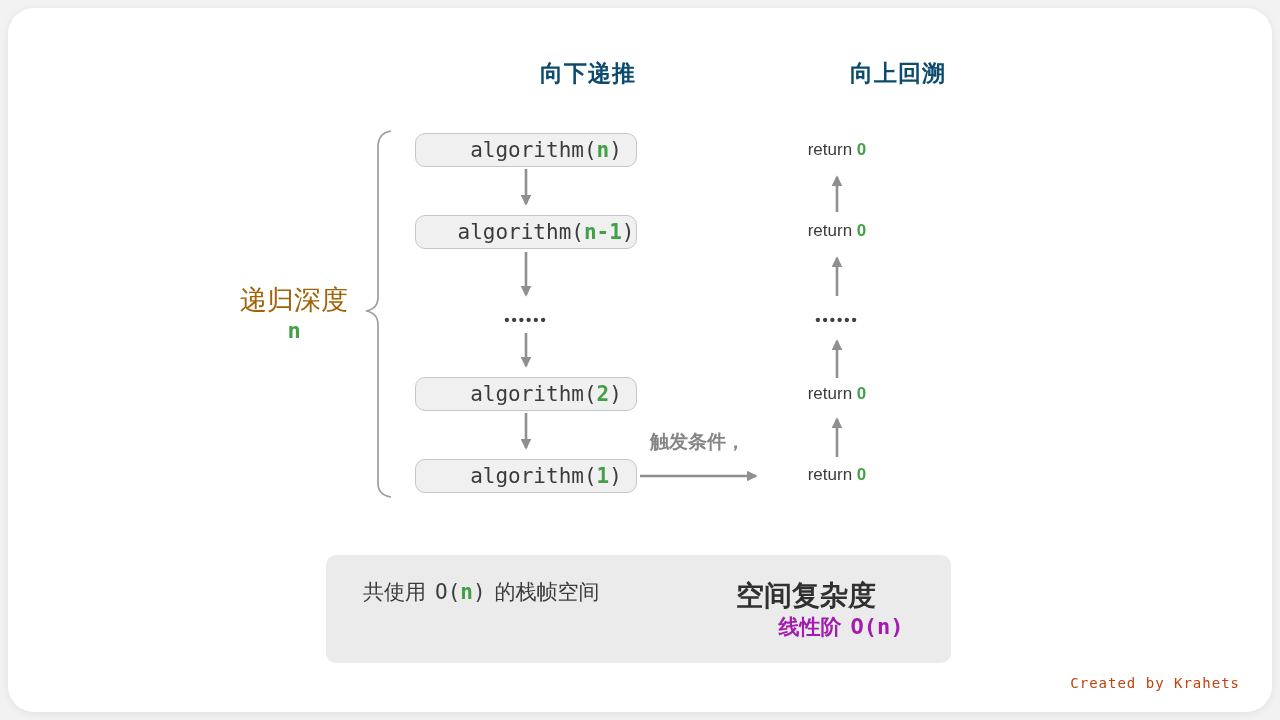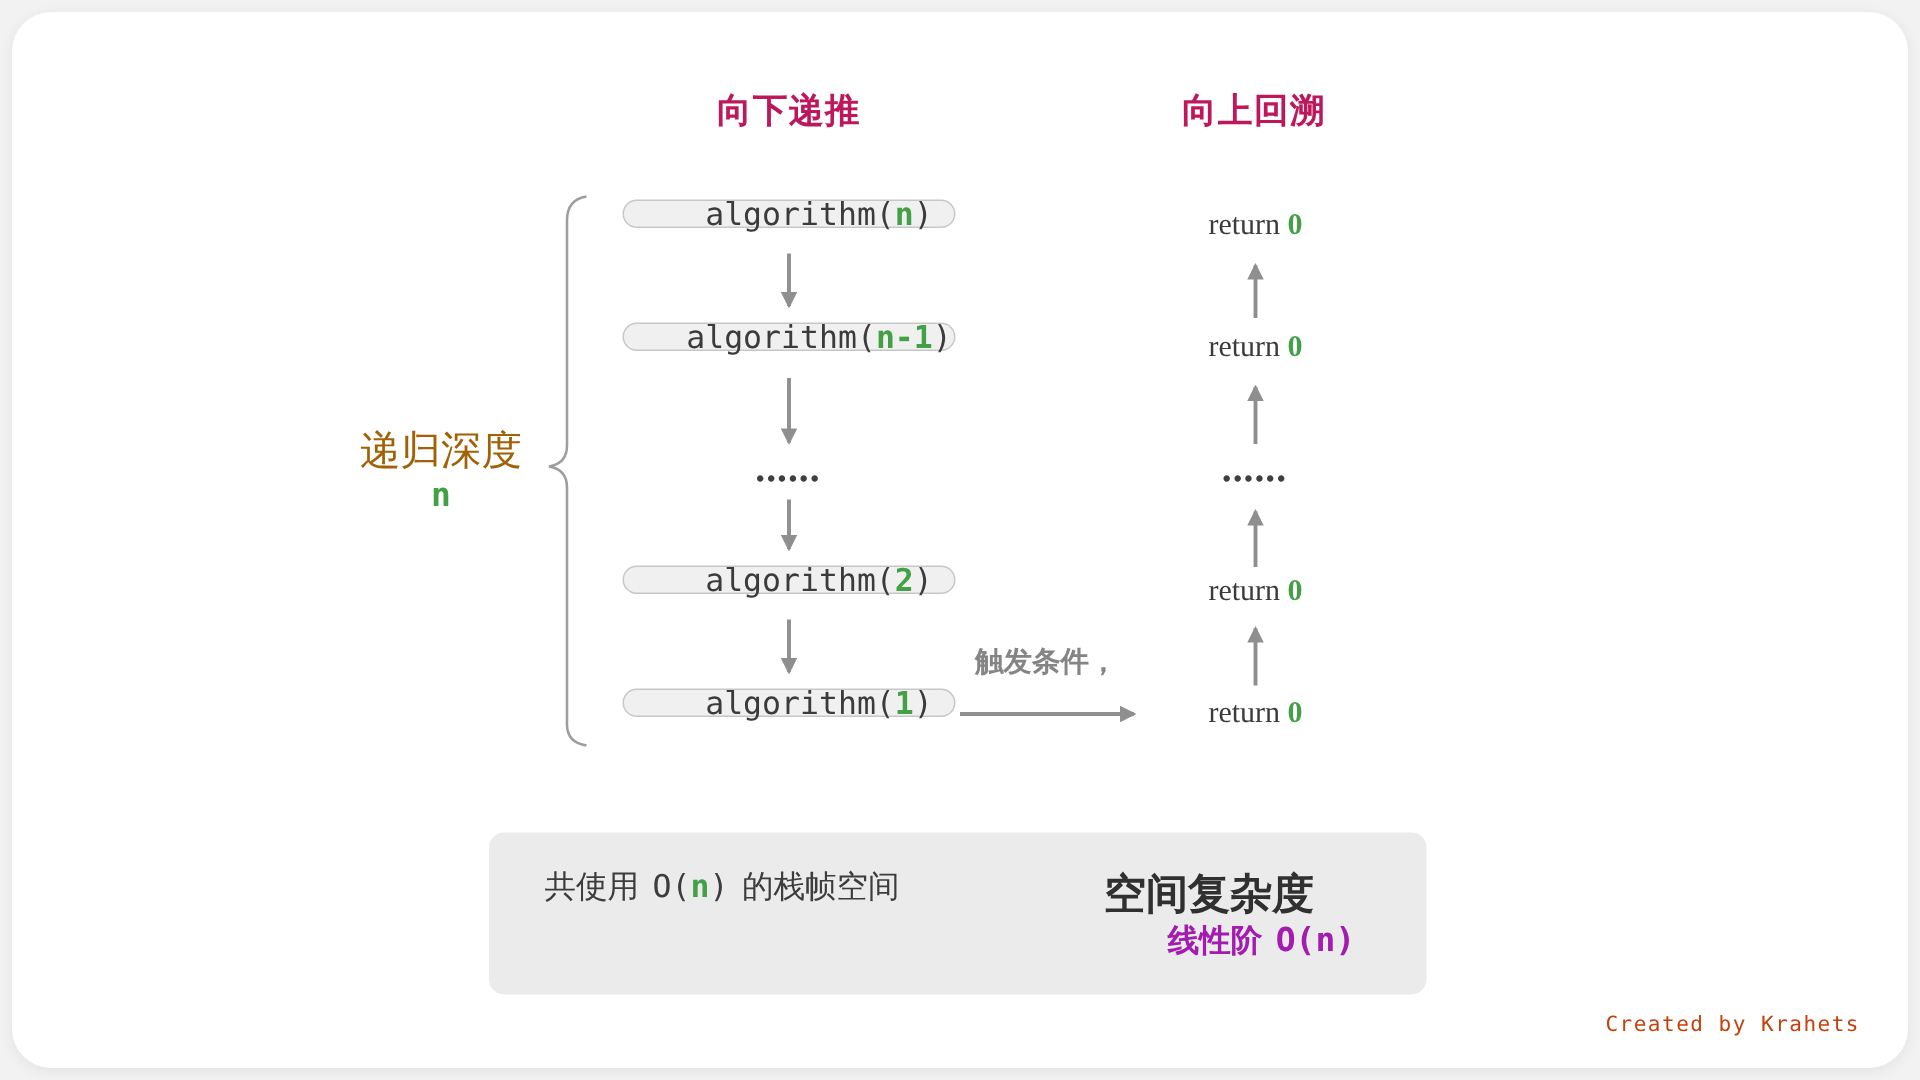--- a/index.html
+++ b/index.html
@@ -11,51 +11,51 @@
   }
   .card{
     position:absolute;left:8px;top:8px;width:1264px;height:704px;
     background:#ffffff;border-radius:26px;
     box-shadow:0 2px 10px rgba(0,0,0,0.07);
   }
   .abs{position:absolute;}
   .overlay{position:absolute;left:0;top:0;pointer-events:none;}
 
   .col-header{
-    width:220px;height:30px;text-align:center;
-    font-size:23px;font-weight:bold;color:#be185d;letter-spacing:1px;
+    width:220px;height:30px;text-align:right;
+    font-size:23px;font-weight:bold;color:#0c4a6e;letter-spacing:1px;
   }
   .hdr-left{left:416px;top:58px;}
   .hdr-right{left:726px;top:58px;}
 
   .code{font-family:"DejaVu Sans Mono", monospace;}
 
   .frame-box{
-    left:415px;width:222px;height:19px;
+    left:415px;width:222px;height:34px;
     background:#f0f0f0;border:1.6px solid #c7c7c7;border-radius:10px;
     display:flex;align-items:center;justify-content:center;
     font-family:"DejaVu Sans Mono", monospace;
     font-size:21px;color:#3b3b3b;box-sizing:border-box;padding-left:40px;
   }
   .frame-1{top:133px;} .frame-2{top:215px;} .frame-3{top:377px;} .frame-4{top:459px;}
   .green{color:#43a047;font-weight:bold;}
 
   .ellipsis-row{
     width:222px;height:28px;text-align:center;
     font-size:15px;letter-spacing:2px;font-weight:bold;color:#3f3f3f;
     line-height:28px;
   }
   .dots-left{left:415px;top:306px;}
   .dots-right{left:726px;top:306px;}
 
   .return-row{
     left:726px;width:222px;height:30px;
     display:flex;align-items:center;justify-content:center;
-    font-family:Liberation Serif, serif;
-    font-size:20px;color:#3b3b3b;white-space:pre;
+    font-family:Liberation Sans, sans-serif;
+    font-size:17px;color:#3b3b3b;white-space:pre;
   }
   .ret-1{top:135px;} .ret-2{top:216px;} .ret-3{top:379px;} .ret-4{top:460px;}
 
   .depth-label{
     left:238px;top:282px;width:112px;height:28px;text-align:center;
     font-size:27px;color:#a16207;
   }
   .depth-var{
     left:238px;top:318px;width:112px;height:26px;text-align:center;
     font-family:"DejaVu Sans Mono", monospace;font-size:22px;

